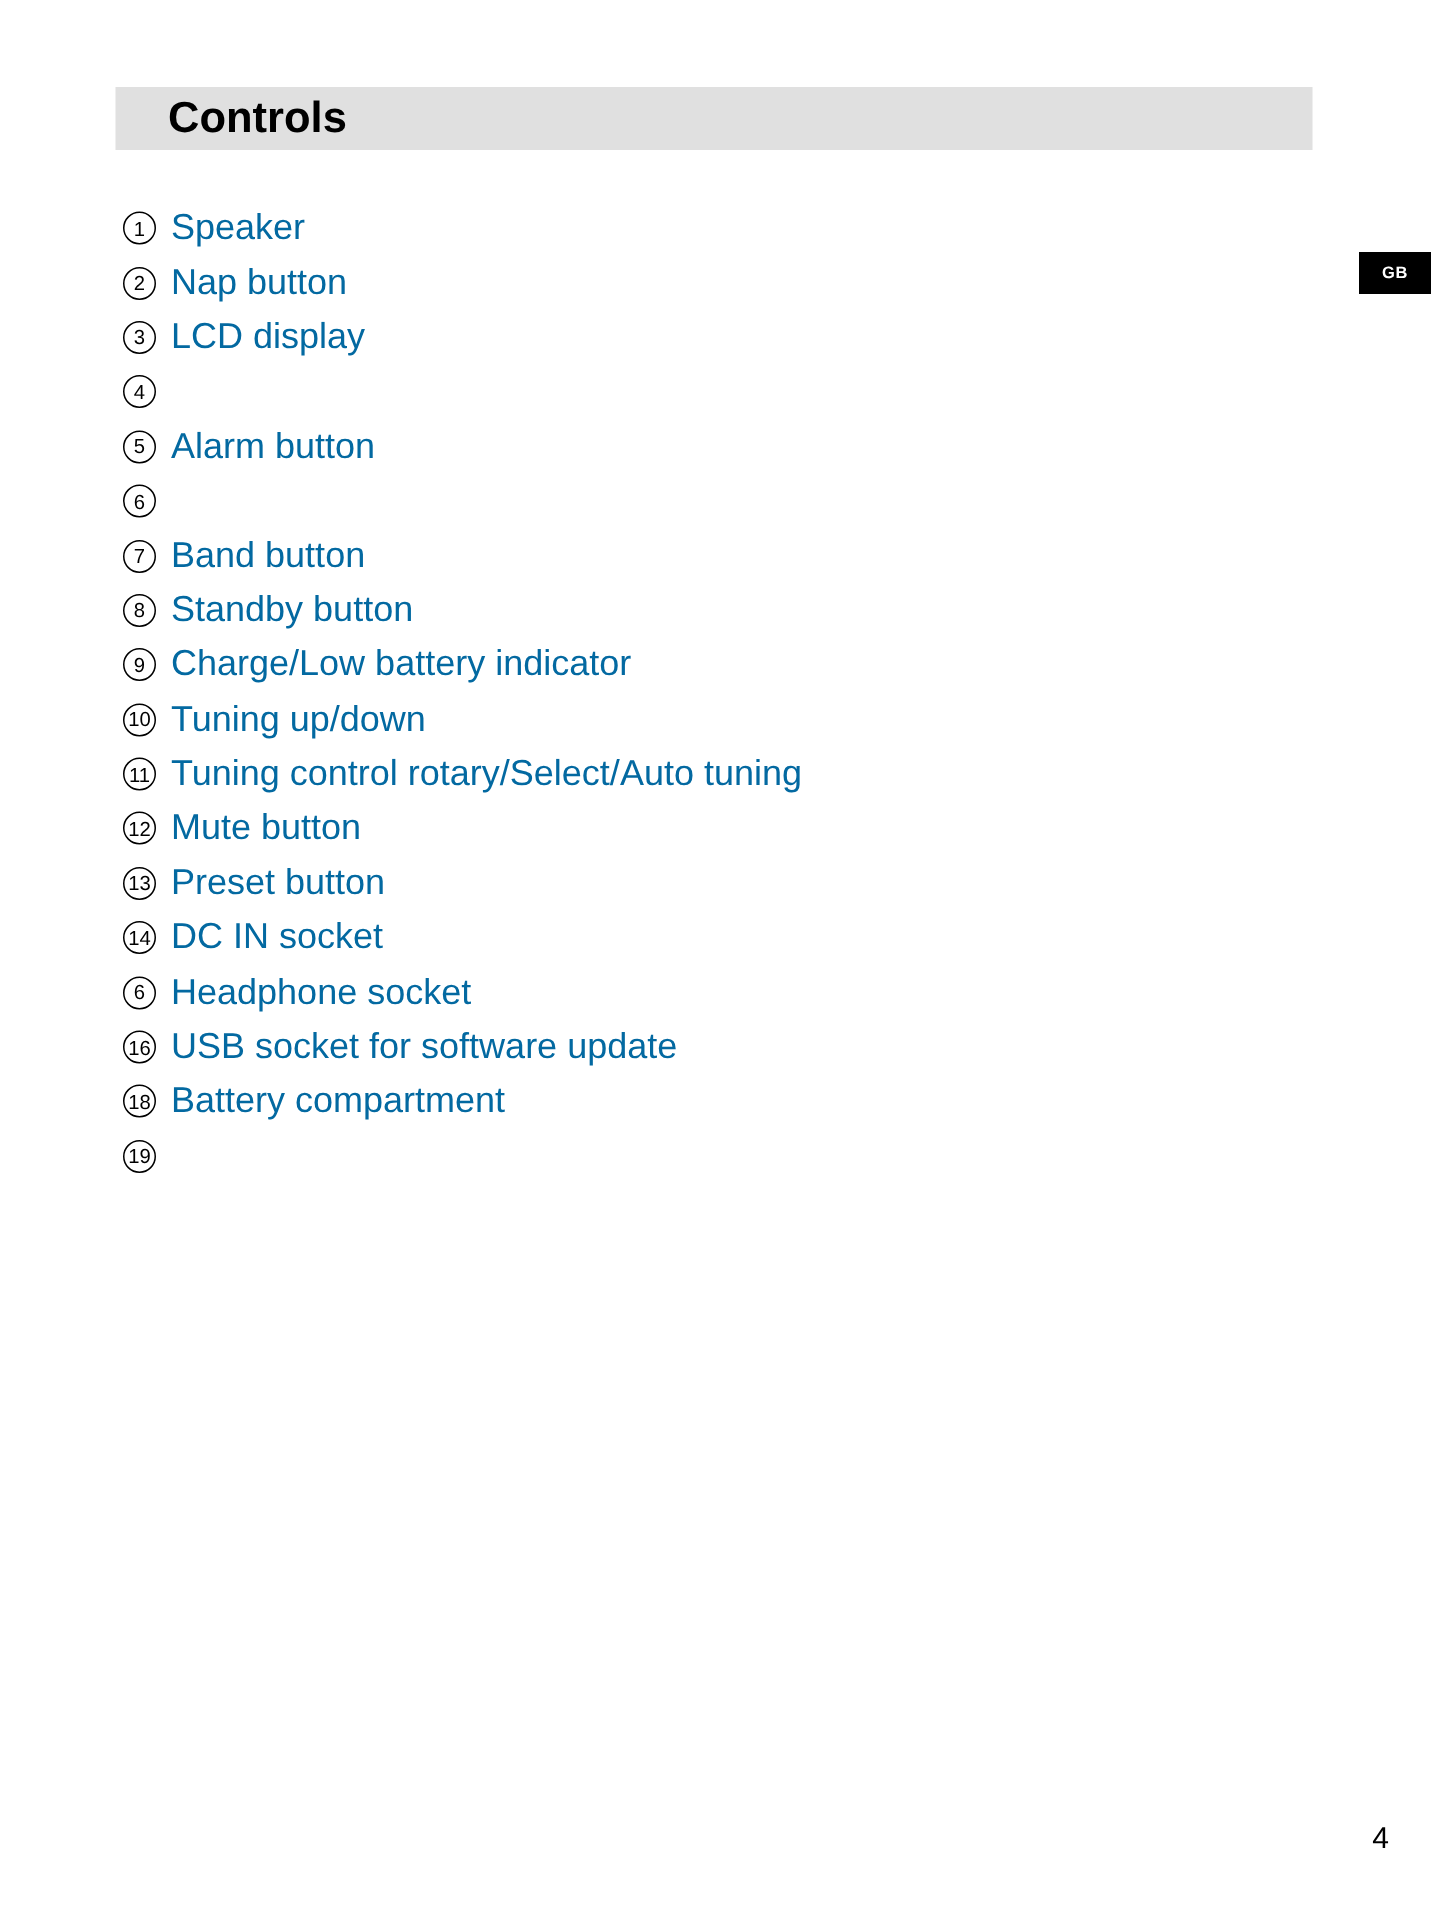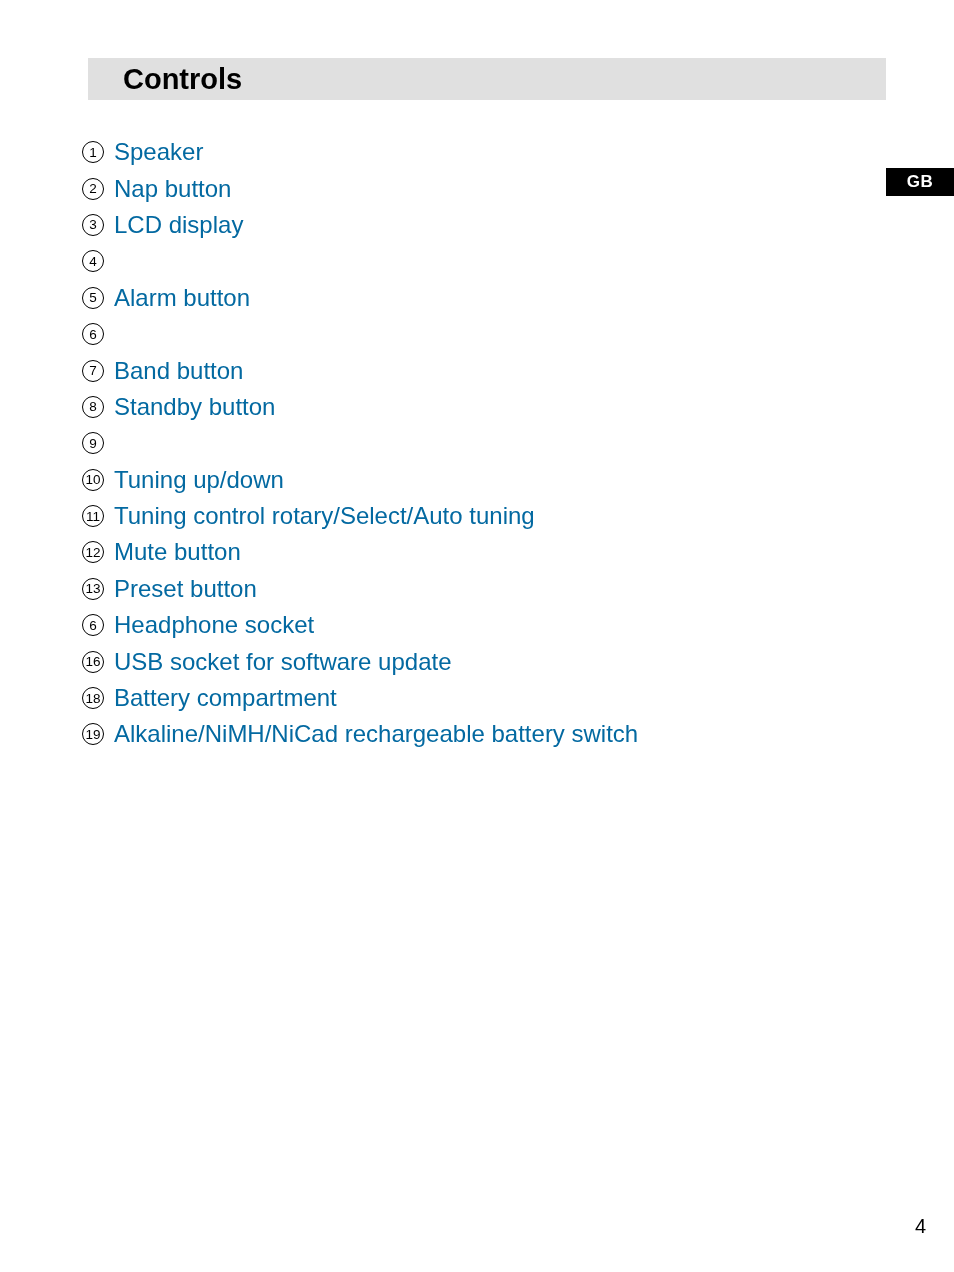--- a/index.html
+++ b/index.html
@@ -10,44 +10,44 @@
     color: #000000;
   }
   .page {
     width: 954px;
     height: 1272px;
     position: relative;
     box-sizing: border-box;
   }
   .heading-bar {
     position: absolute;
-    left: 88px;
+    left: 77px;
     top: 58px;
     width: 798px;
     height: 42px;
     background: #e0e0e0;
     display: flex;
     align-items: center;
     padding-left: 35px;
     box-sizing: border-box;
   }
   .heading-text {
     font-size: 29px;
     font-weight: bold;
     color: #000000;
   }
   .lang-tab {
     position: absolute;
     right: 0;
     top: 168px;
-    width: 68px;
+    width: 48px;
     height: 28px;
     background: #000000;
     color: #ffffff;
-    font-size: 17px;
+    font-size: 11px;
     font-weight: bold;
     display: flex;
     align-items: center;
     justify-content: center;
     letter-spacing: 0.5px;
   }
   .list {
     position: absolute;
     left: 82px;
     top: 134px;
@@ -120,50 +120,54 @@
     <div class="row">
       <span class="num-circle">7</span>
       <span class="label">Band button</span>
     </div>
     <div class="row">
       <span class="num-circle">8</span>
       <span class="label">Standby button</span>
     </div>
     <div class="row">
       <span class="num-circle">9</span>
+      <span class="label">Charge/Low battery indicator</span>
     </div>
     <div class="row">
       <span class="num-circle">10</span>
       <span class="label">Tuning up/down</span>
     </div>
     <div class="row">
       <span class="num-circle">11</span>
       <span class="label">Tuning control rotary/Select/Auto tuning</span>
     </div>
     <div class="row">
       <span class="num-circle">12</span>
       <span class="label">Mute button</span>
     </div>
     <div class="row">
       <span class="num-circle">13</span>
       <span class="label">Preset button</span>
     </div>
     <div class="row">
+      <span class="num-circle">14</span>
+      <span class="label">DC IN socket</span>
+    </div>
+    <div class="row">
       <span class="num-circle">6</span>
       <span class="label">Headphone socket</span>
     </div>
     <div class="row">
       <span class="num-circle">16</span>
       <span class="label">USB socket for software update</span>
     </div>
     <div class="row">
       <span class="num-circle">18</span>
       <span class="label">Battery compartment</span>
     </div>
     <div class="row">
       <span class="num-circle">19</span>
-      <span class="label">Alkaline/NiMH/NiCad rechargeable battery switch</span>
     </div>
   </div>
 
   <div class="page-num">4</div>
 
 </div>
 
 </body></html>

